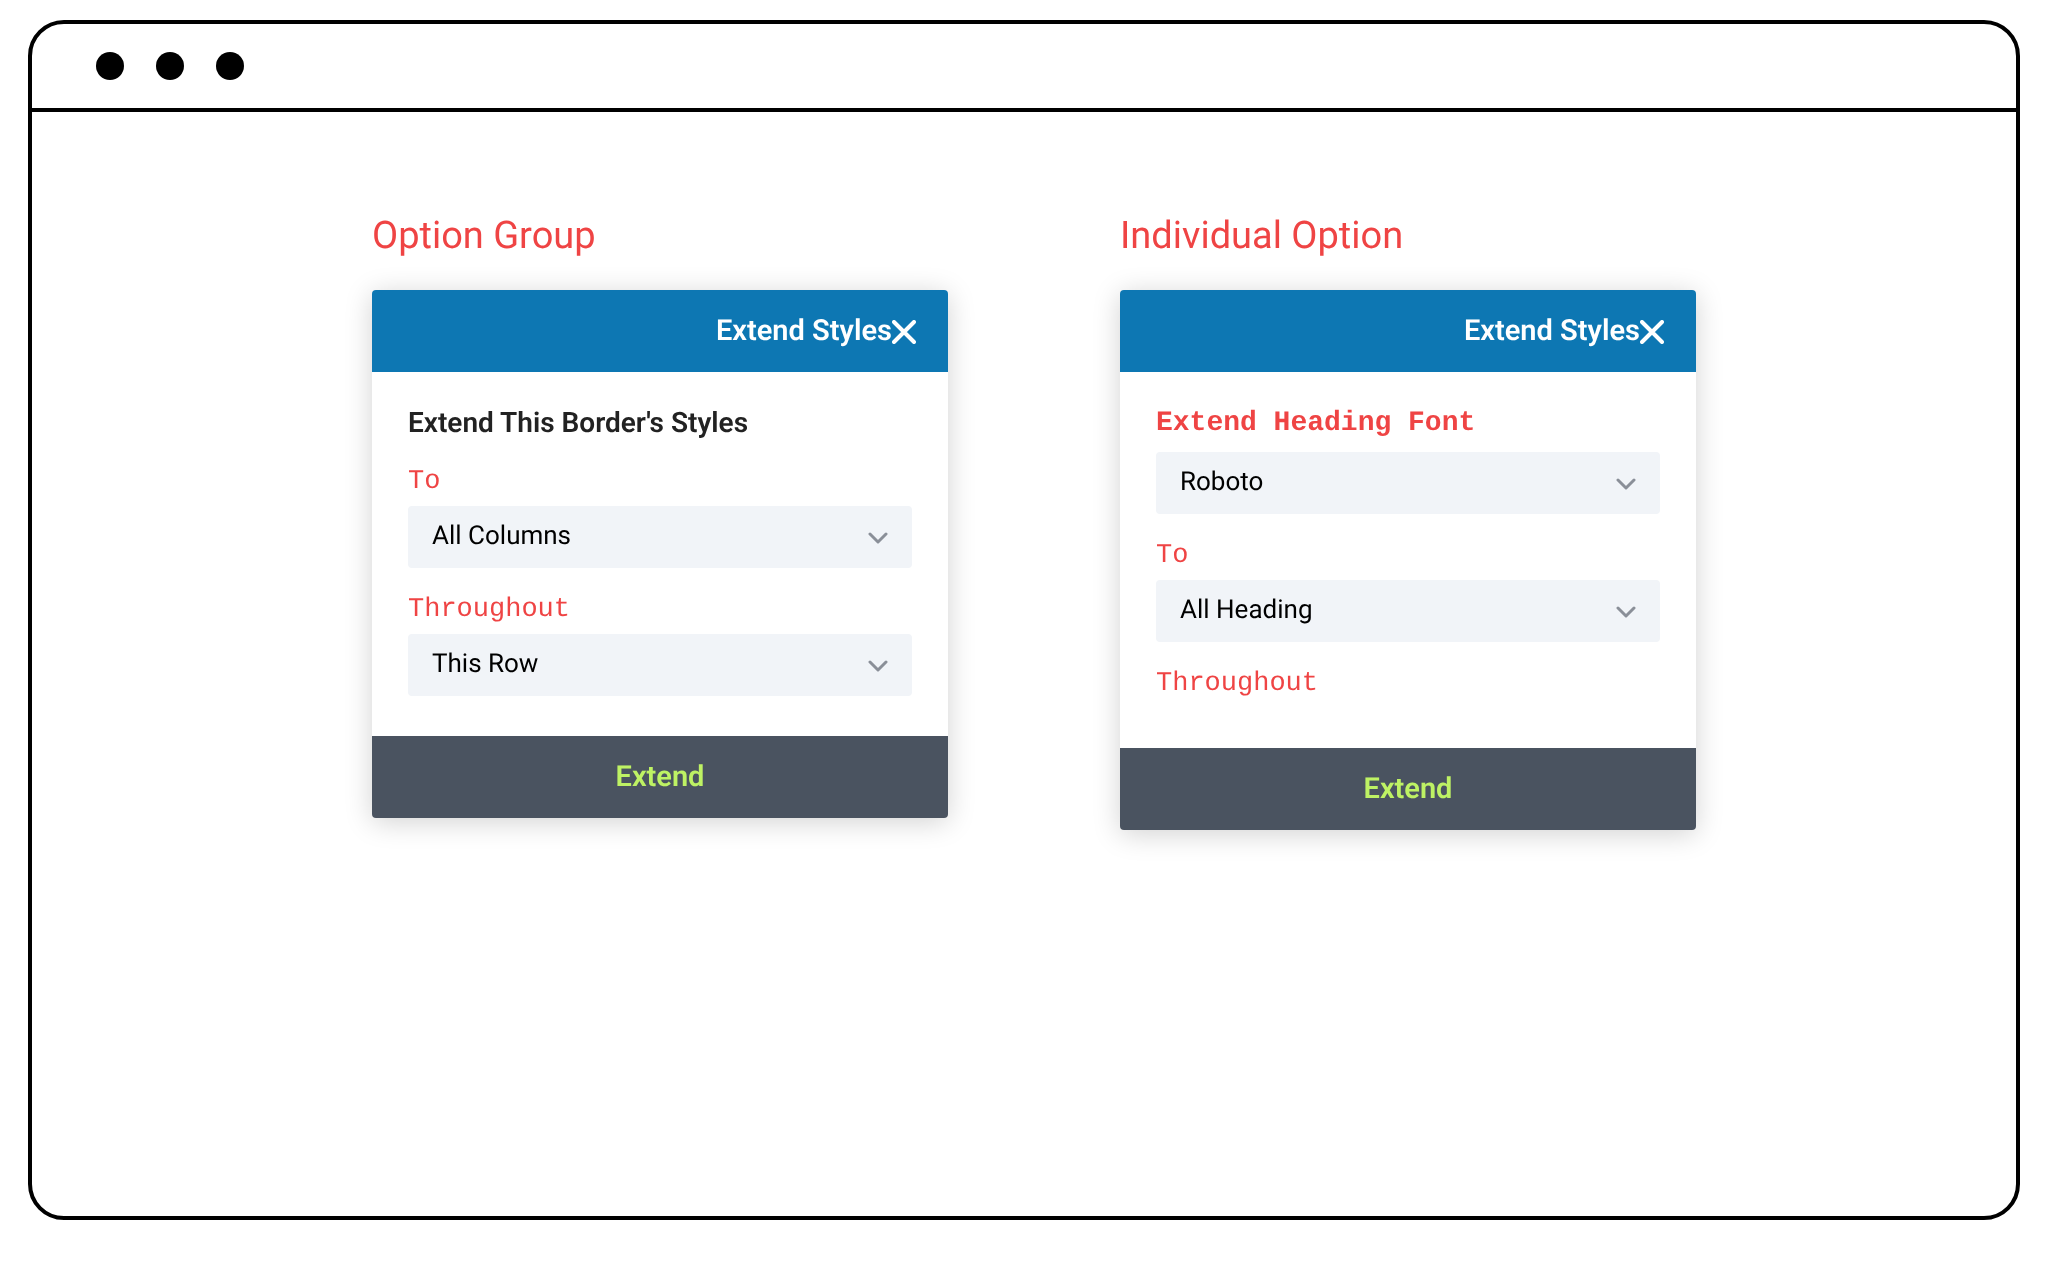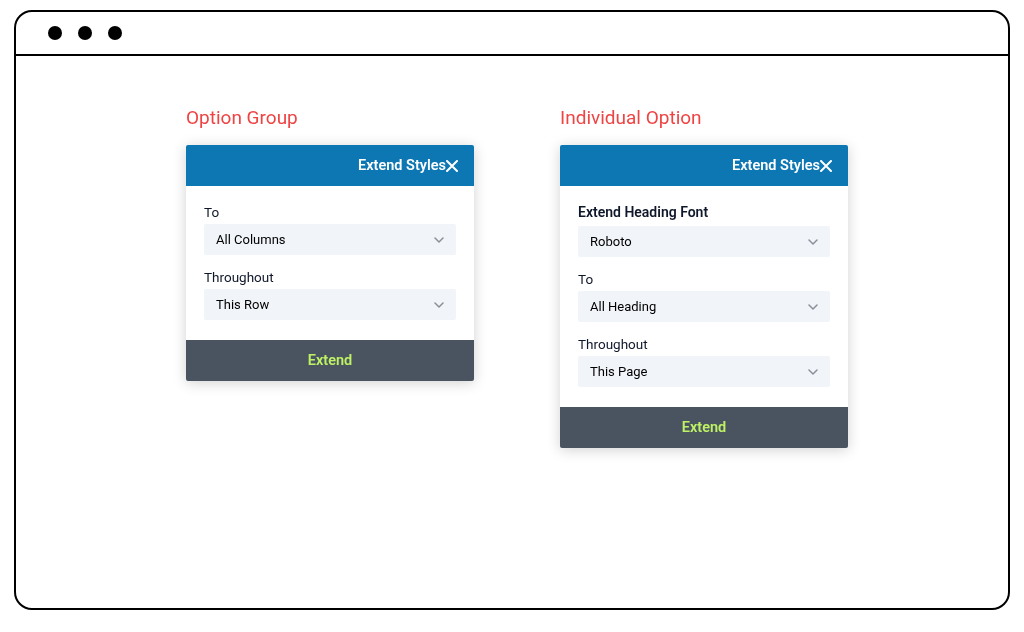--- a/index.html
+++ b/index.html
@@ -81,22 +81,23 @@
       padding: 18px 18px 20px 18px;
     }
     .card-subtitle {
       font-size: 14px;
       font-weight: 600;
       color: #222;
       margin-bottom: 14px;
     }
     .field-label {
       font-size: 13.5px;
-      color: #0f172a;
+      color: #ef4444;
       margin-bottom: 4px;
+      font-family: Liberation Mono, monospace;
     }
     .select {
       width: 100%;
       background: #f1f4f8;
       border: none;
       border-radius: 2px;
       font-size: 13px;
       color: #000000;
       padding: 8px 12px;
       display: flex;
@@ -141,20 +142,21 @@
       <div class="card">
         <div class="card-header">
           <span>Extend Styles</span>
           <span class="close-icon">
             <svg viewBox="0 0 12 12" width="12" height="12">
                 <path d="M1 1 L11 11 M11 1 L1 11" stroke="#fff" stroke-width="2" stroke-linecap="round"></path>
               </svg>
           </span>
         </div>
         <div class="card-body">
+          <div class="card-subtitle">Extend This Border's Styles</div>
 
           <div class="field-label">To</div>
           <div class="select">
             <span>All Columns</span>
             <span class="chevron">
               <svg viewBox="0 0 10 10" width="10" height="10">
                   <path d="M1 3 L5 7 L9 3" stroke="#8a8f98" stroke-width="1.5" fill="none" stroke-linecap="round" stroke-linejoin="round"></path>
                 </svg>
             </span>
           </div>
@@ -199,27 +201,19 @@
           <div class="select">
             <span>All Heading</span>
             <span class="chevron">
               <svg viewBox="0 0 10 10" width="10" height="10">
                   <path d="M1 3 L5 7 L9 3" stroke="#8a8f98" stroke-width="1.5" fill="none" stroke-linecap="round" stroke-linejoin="round"></path>
                 </svg>
             </span>
           </div>
 
           <div class="field-label">Throughout</div>
-          <div class="select">
-            <span>This Page</span>
-            <span class="chevron">
-              <svg viewBox="0 0 10 10" width="10" height="10">
-                  <path d="M1 3 L5 7 L9 3" stroke="#8a8f98" stroke-width="1.5" fill="none" stroke-linecap="round" stroke-linejoin="round"></path>
-                </svg>
-            </span>
-          </div>
         </div>
         <div class="card-footer">Extend</div>
       </div>
     </div>
 
   </div>
 </div>
 
 </body></html>

